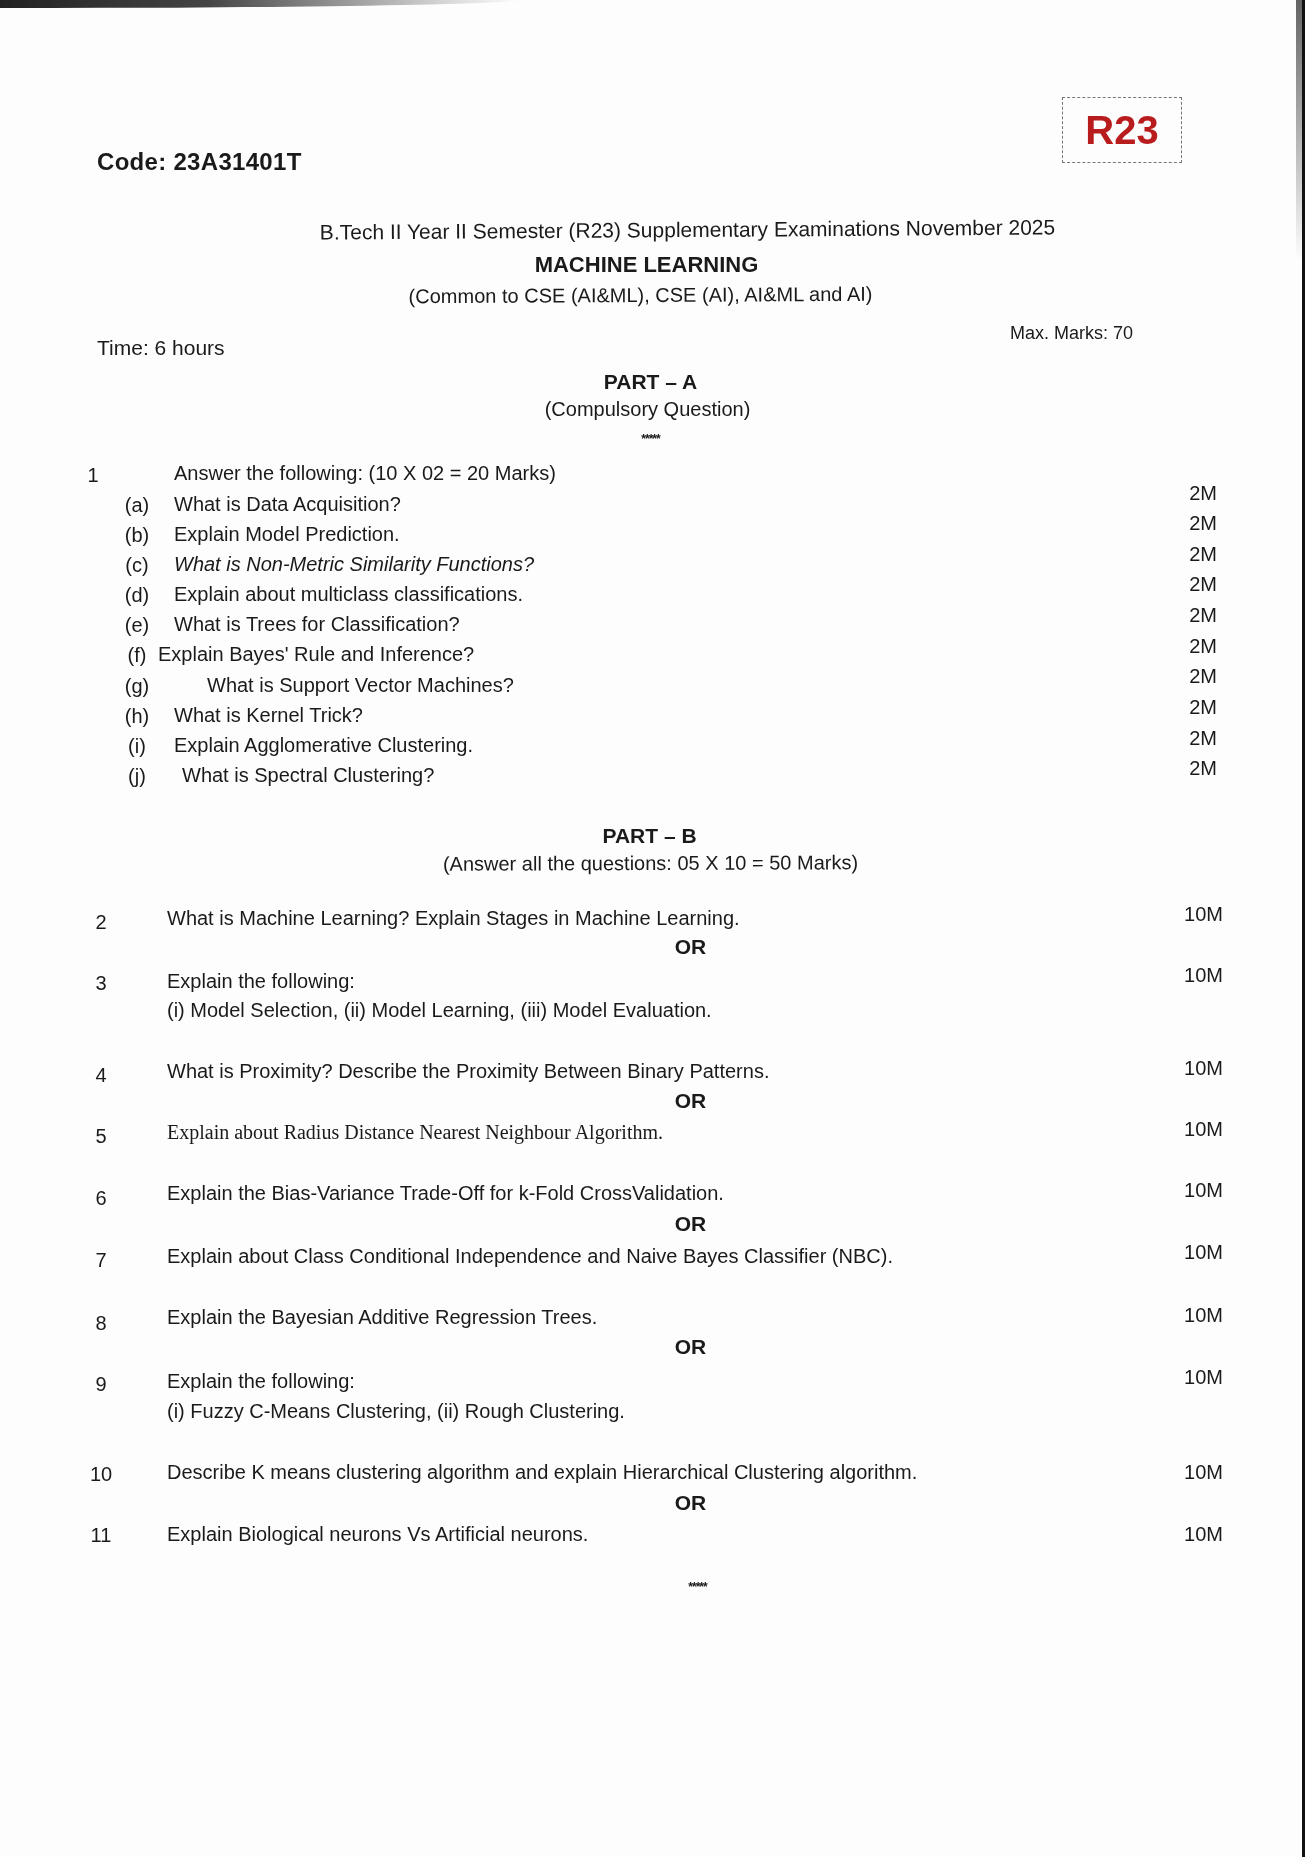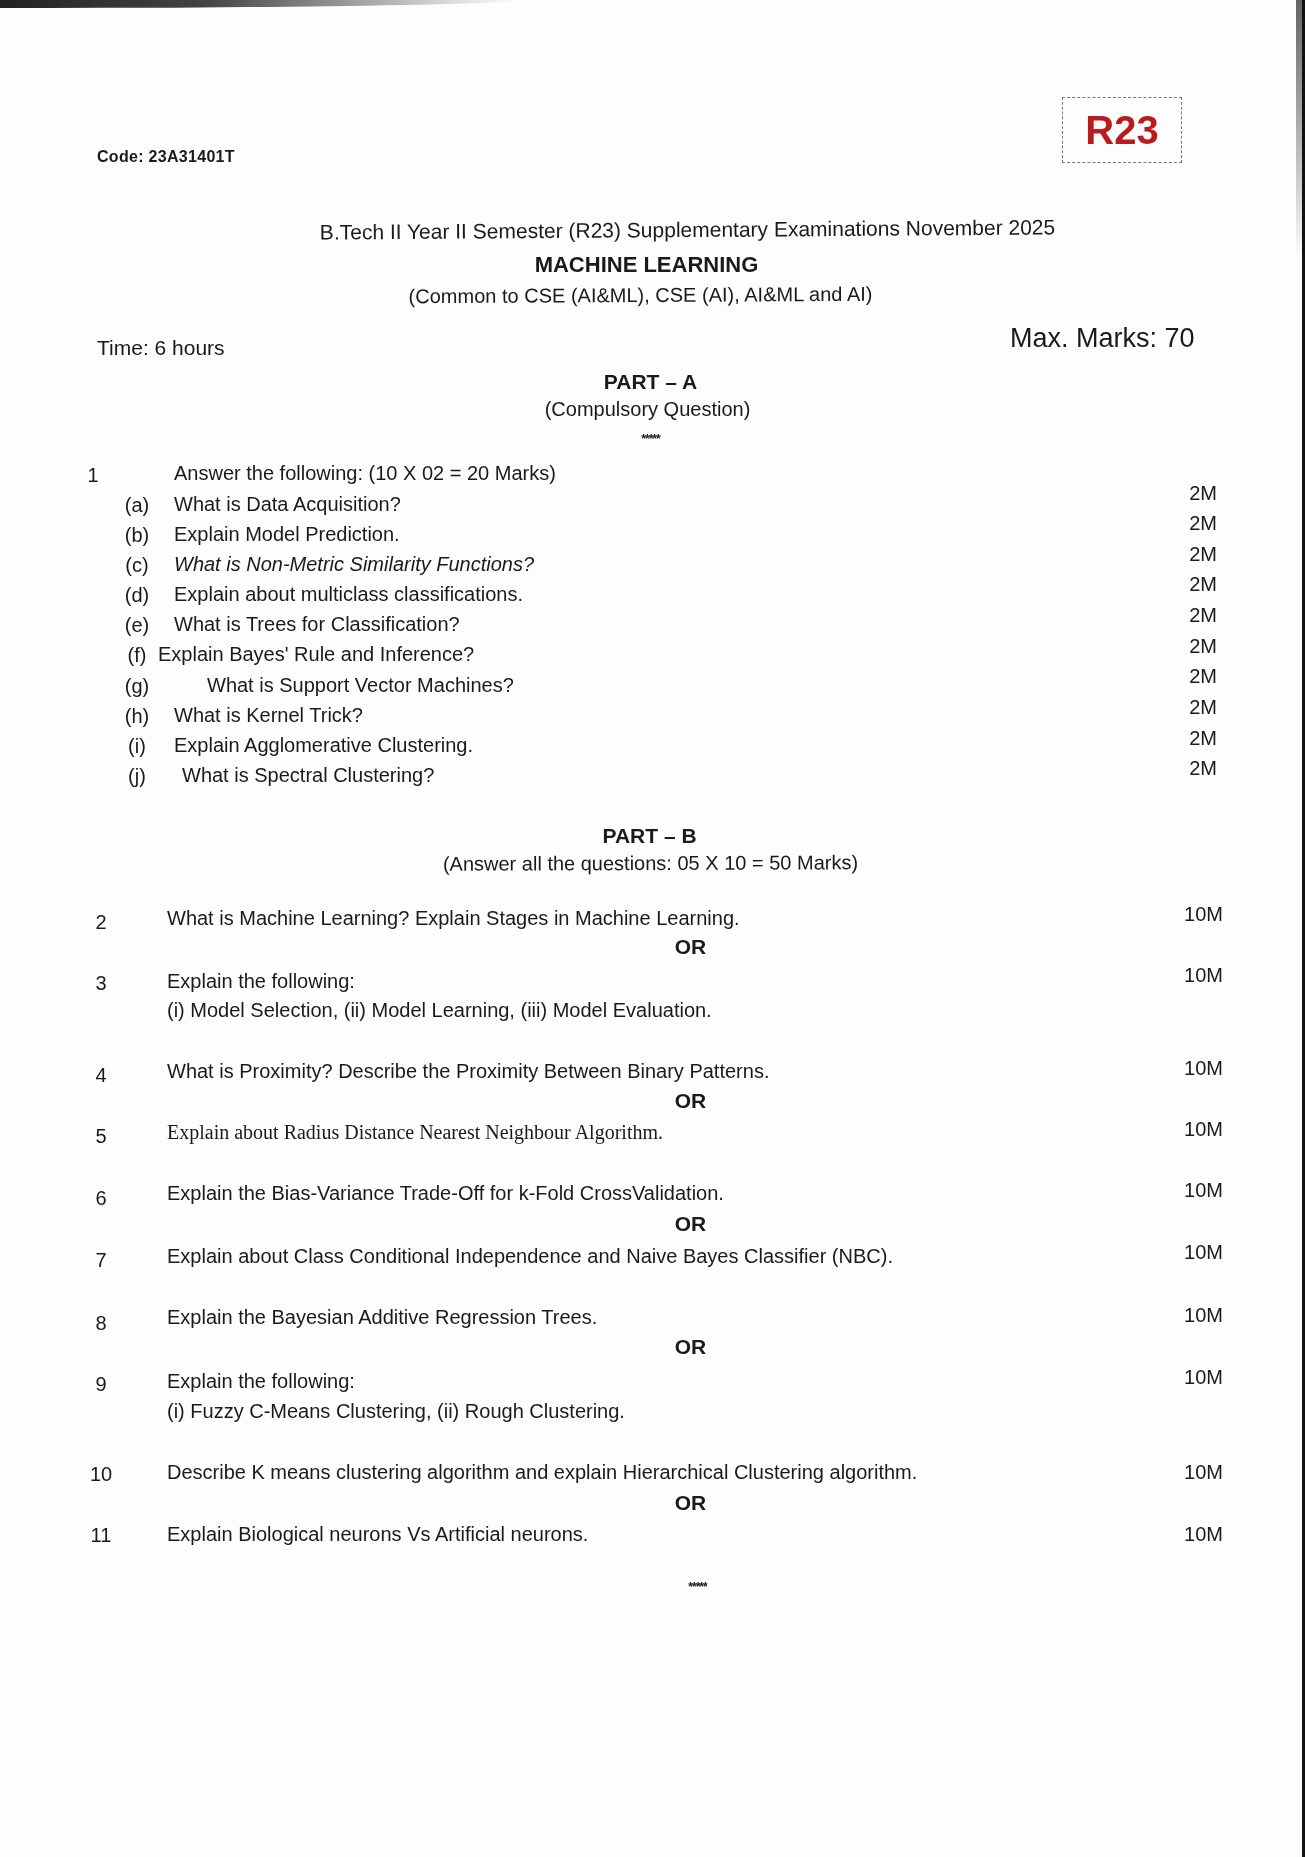--- a/index.html
+++ b/index.html
@@ -33,21 +33,21 @@
       position: absolute;
       right: 3px; top: 0;
       width: 6px; height: 260px;
       background: linear-gradient(to bottom, rgba(60,60,60,0.8), rgba(200,200,200,0));
     }
 
     .abs { position: absolute; white-space: nowrap; }
 
     .code {
       left: 97px; top: 148px;
-      font-size: 16px; font-weight: bold;
+      font-size: 24px; font-weight: bold;
       letter-spacing: 0.3px;
     }
     .reg-box {
       left: 1062px; top: 97px;
       width: 118px; height: 64px;
       border: 1px dashed #777;
       display: flex; align-items: center; justify-content: center;
       font-size: 40px; font-weight: bold;
       color: #b91c1c;
     }
@@ -68,21 +68,21 @@
       text-align: center;
       font-size: 20px;
       transform: translateX(-12px) rotate(-0.3deg);
     }
     .time {
       left: 97px; top: 336px;
       font-size: 21px;
     }
     .max-marks {
       left: 1010px; top: 323px;
-      font-size: 27px;
+      font-size: 18px;
     }
 
     .part-heading {
       left: 0; width: 1305px;
       text-align: center;
       font-size: 21px; font-weight: bold;
     }
     .part-sub {
       left: 0; width: 1305px;
       text-align: center;

